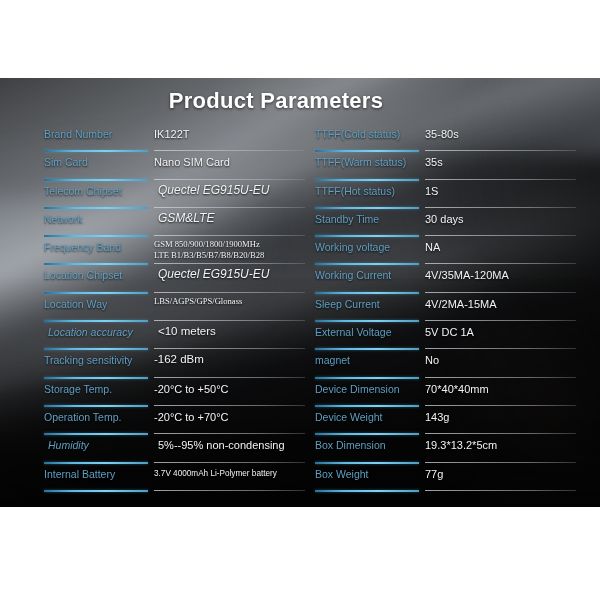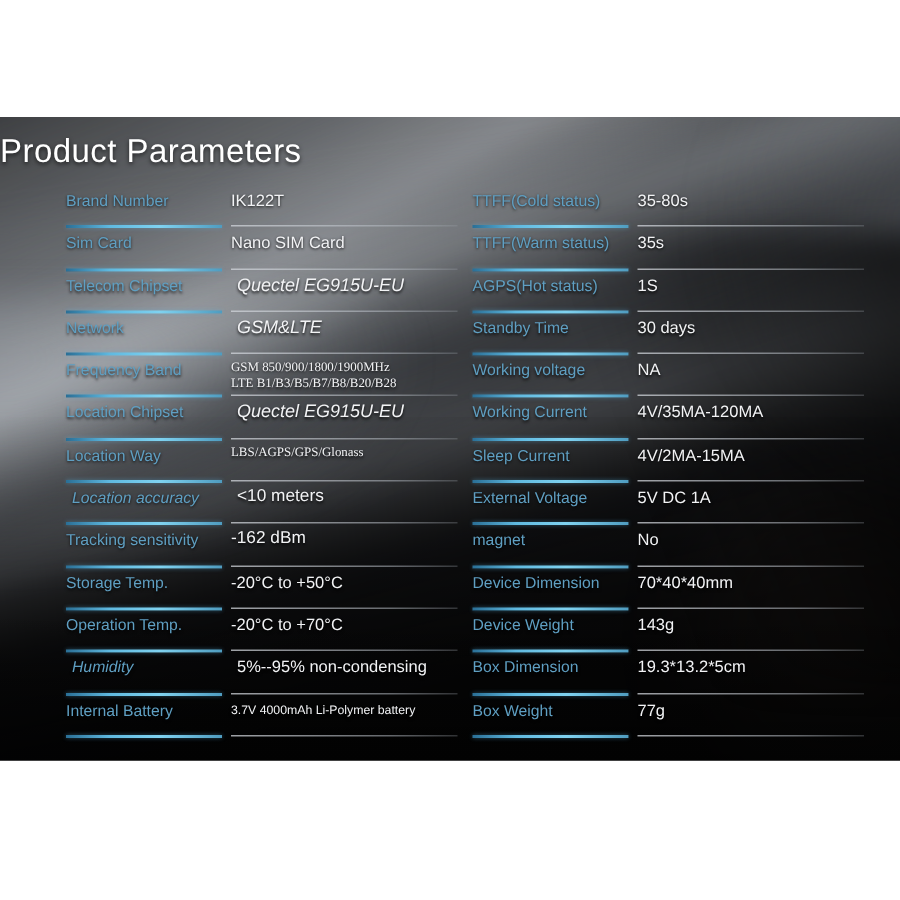--- a/index.html
+++ b/index.html
@@ -39,24 +39,24 @@
   .dark1{left:-80px;top:200px;width:820px;height:300px;
       background:linear-gradient(178deg,rgba(0,0,0,0) 0%,rgba(0,0,0,.55) 55%,rgba(0,0,0,.85) 100%);}
   .dark2{left:0;top:330px;width:600px;height:180px;
       background:linear-gradient(180deg,rgba(0,0,0,0) 0%,rgba(0,0,0,.88) 100%);}
   .dark3{left:380px;top:78px;width:240px;height:300px;
       background:linear-gradient(250deg,rgba(0,0,0,.70) 0%,rgba(0,0,0,0) 70%);filter:blur(10px);}
 
   
   #title{
     position:absolute;left:0;top:88px;width:552px;
-    text-align:left;
+    text-align:center;
     color:#ffffff;
     font-size:22px;
-    font-weight:400;
+    font-weight:700;
     letter-spacing:.3px;
     text-shadow:0 1px 3px rgba(0,0,0,.65);
     z-index:6;
   }
 
   
   .col{position:absolute;top:124px;z-index:6;}
   #col-left{left:44px;width:245px;}
   #col-right{left:315px;width:245px;}
 
@@ -209,21 +209,21 @@
         <div class="ul-label"></div>
         <div class="ul-value"></div>
       </div>
       <div class="row">
         <div class="label">TTFF(Warm status)</div>
         <div class="value">35s</div>
         <div class="ul-label"></div>
         <div class="ul-value"></div>
       </div>
       <div class="row">
-        <div class="label">AGPS(Hot status)</div>
+        <div class="label">TTFF(Hot status)</div>
         <div class="value">1S</div>
         <div class="ul-label"></div>
         <div class="ul-value"></div>
       </div>
       <div class="row">
         <div class="label">Standby Time</div>
         <div class="value">30 days</div>
         <div class="ul-label"></div>
         <div class="ul-value"></div>
       </div>

